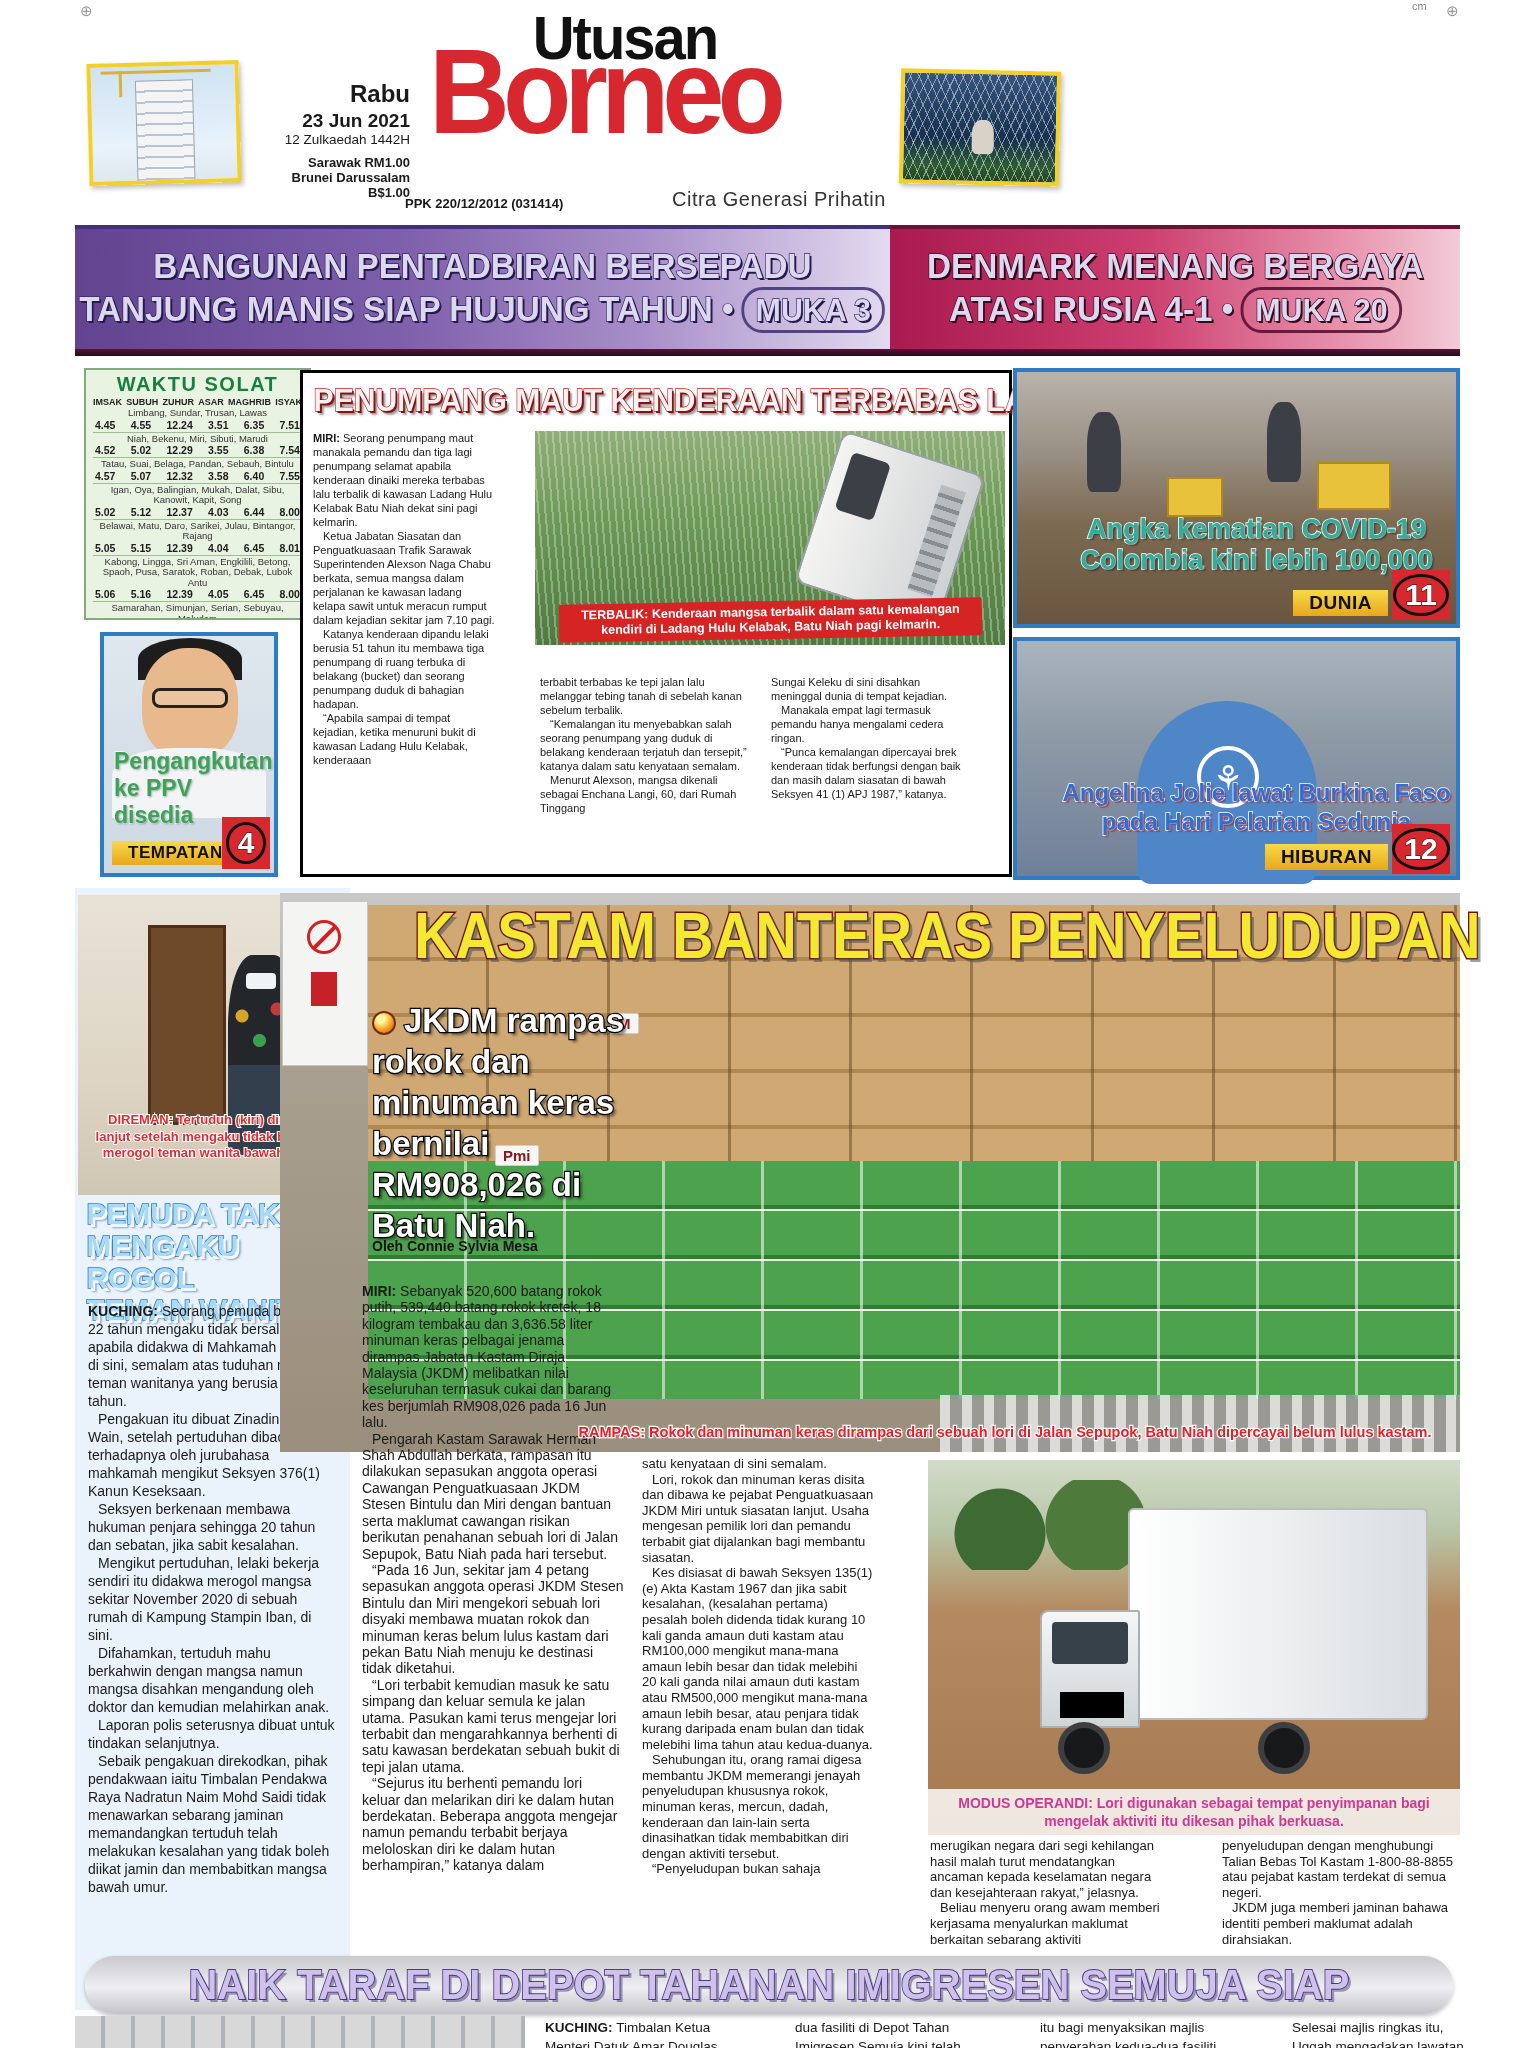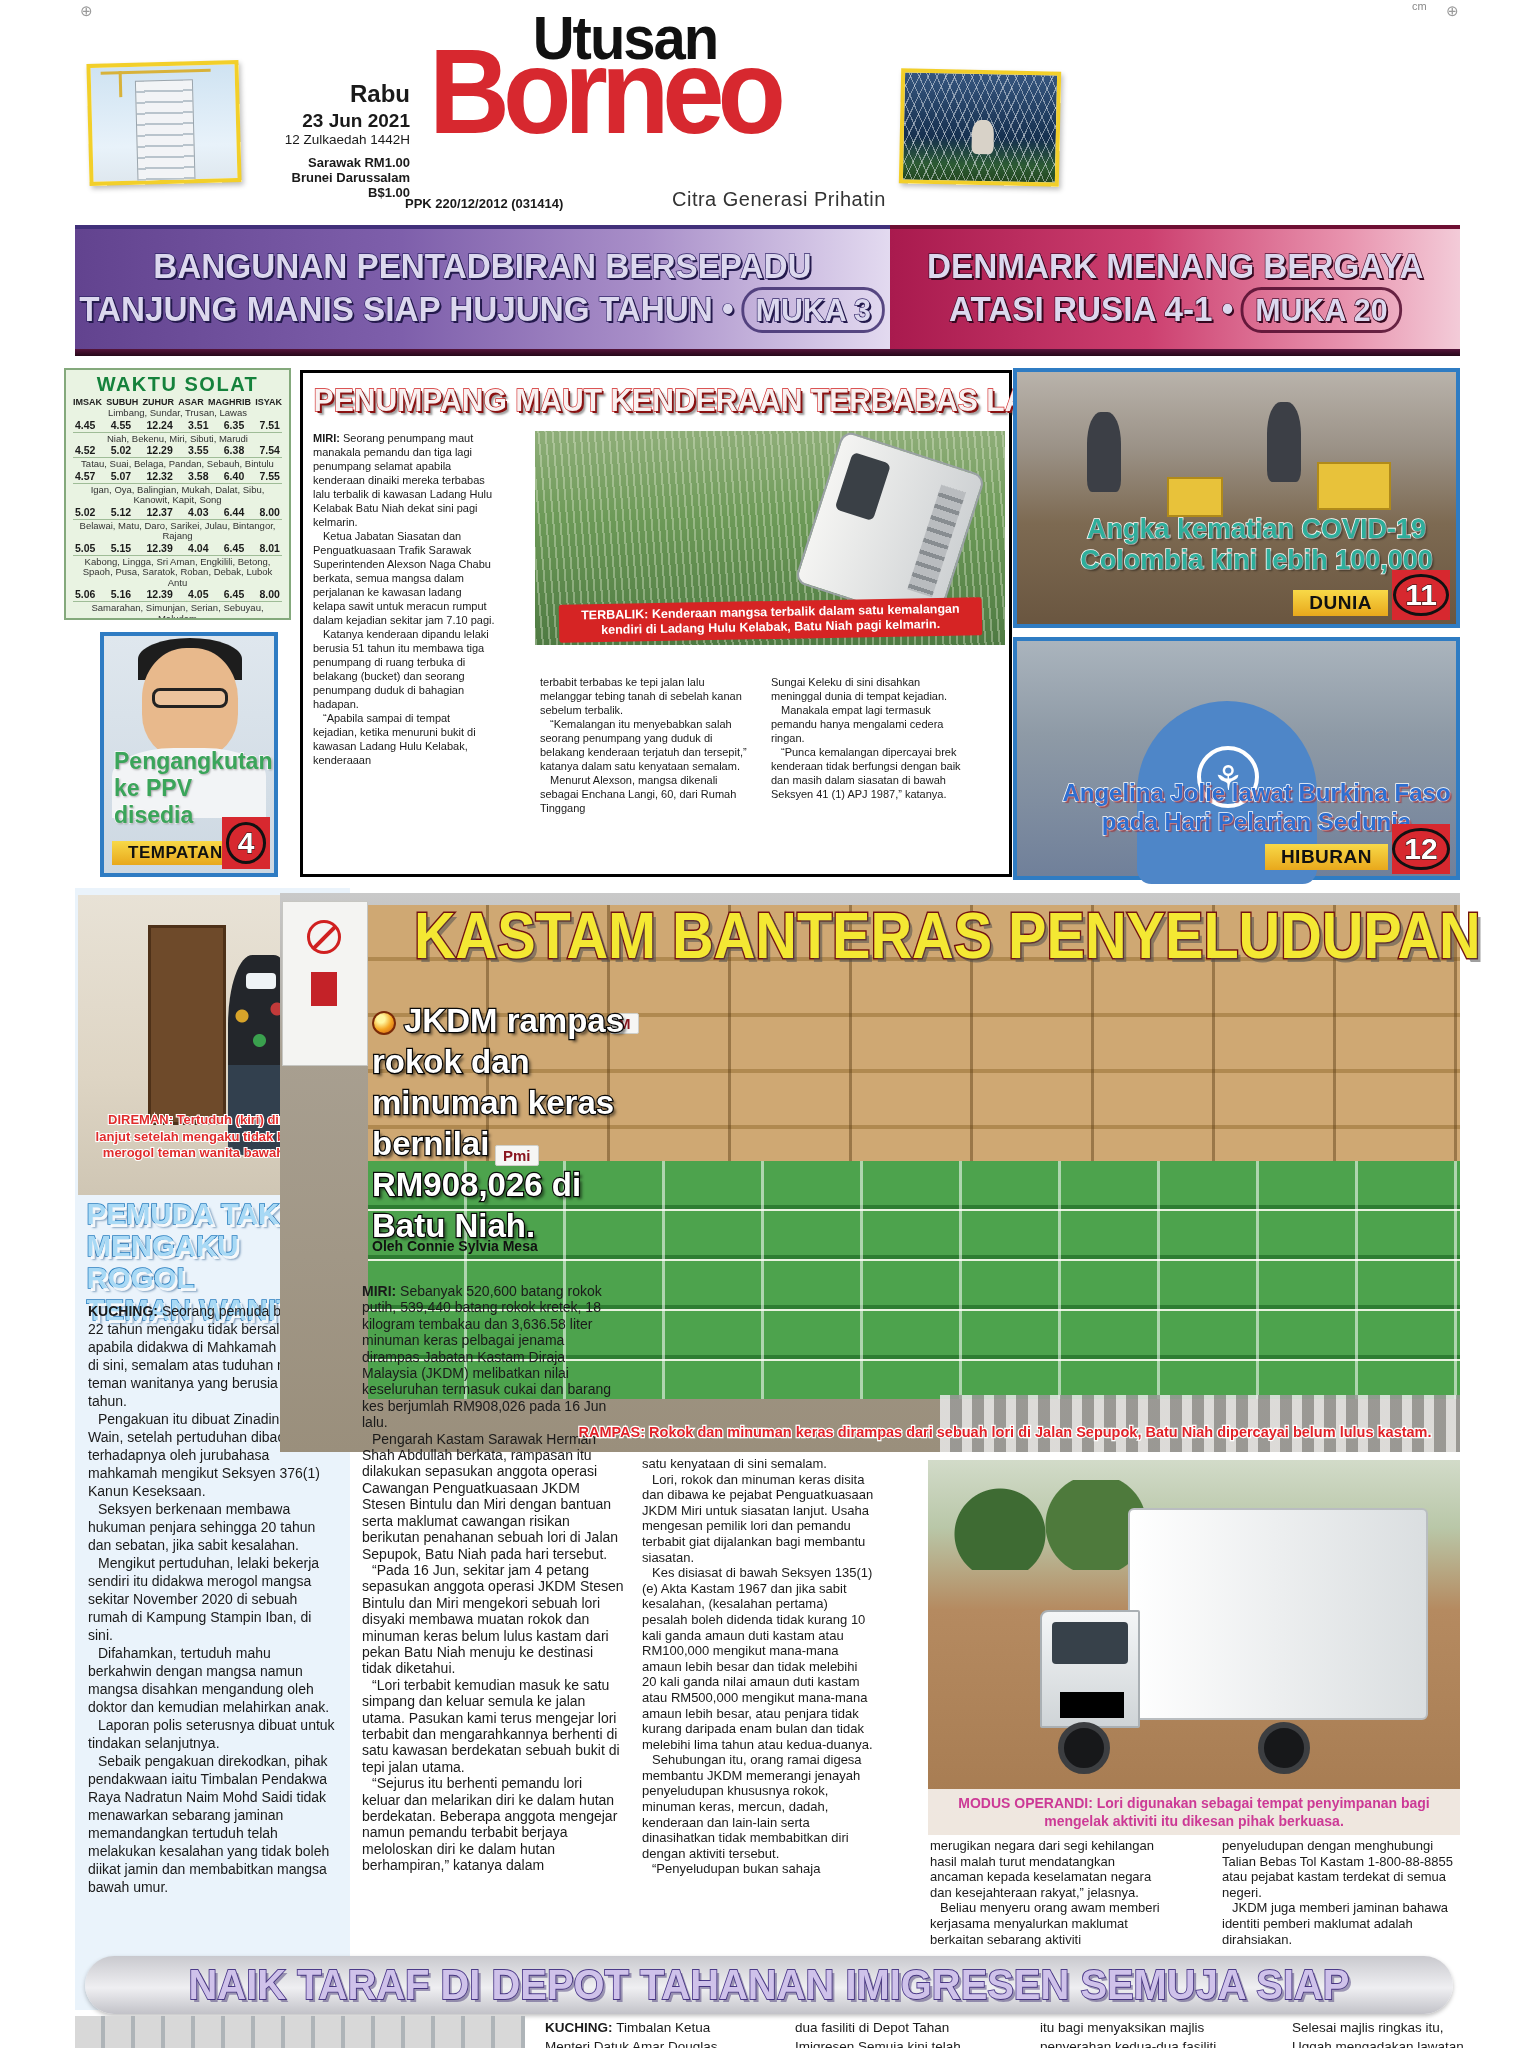--- a/index.html
+++ b/index.html
@@ -59,21 +59,21 @@
       -webkit-text-stroke:1.4px #33276a; paint-order:stroke fill; white-space:nowrap;
       text-shadow:2px 2px 0 #241a4d; transform:scaleX(.95); }
   .banner-right .banner-line { -webkit-text-stroke:1.4px #4a1030; text-shadow:2px 2px 0 #35081f; }
   .muka-bubble { display:inline-block; border:3px solid rgba(62,46,110,.85); border-radius:22px;
       padding:0 12px; margin-left:8px; line-height:40px; font-size:32px; }
   .banner-right .muka-bubble { border-color:rgba(80,10,45,.85); }
   .rule-maroon { position:absolute; left:75px; top:349px; width:1385px; height:7px;
       background:linear-gradient(180deg,#55143a,#26081a); }
 
   
-  .prayer-box { position:absolute; left:64px; top:368px; width:227px; height:252px;
+  .prayer-box { position:absolute; left:84px; top:368px; width:227px; height:252px;
       background:#e9f3e2; border:2px solid #84a97c; padding:3px 7px; overflow:hidden; }
   .pt-title { text-align:center; font-size:20px; font-weight:bold; color:#15823c; letter-spacing:1.5px; }
   .pt-header { display:flex; justify-content:space-between; font-size:9px; font-weight:bold;
       color:#222; margin-top:1px; }
   .pt-places { text-align:center; font-size:9.5px; color:#333; line-height:10.5px; margin-top:1px; }
   .pt-times { display:flex; justify-content:space-between; font-size:10.5px; font-weight:bold;
       line-height:12px; border-bottom:1px solid #9fbc97; padding:0 2px 1px 2px; }
 
   
   .acc-box { position:absolute; left:300px; top:370px; width:712px; height:507px;

